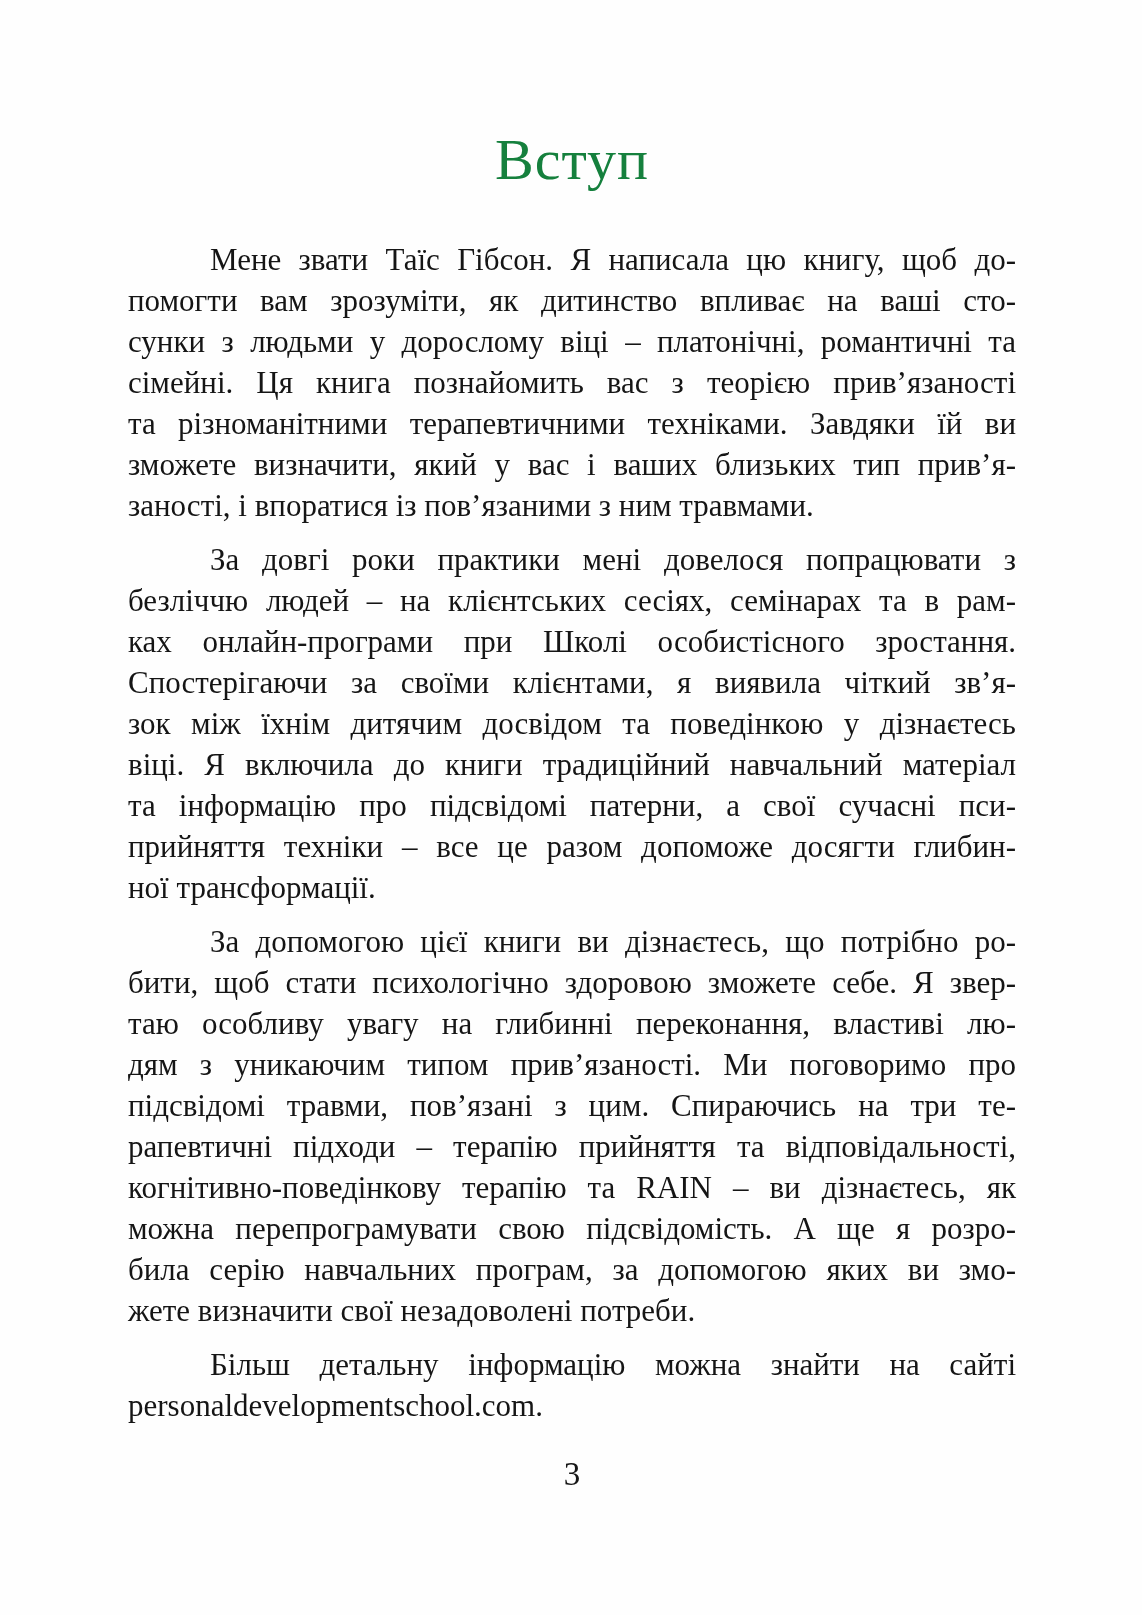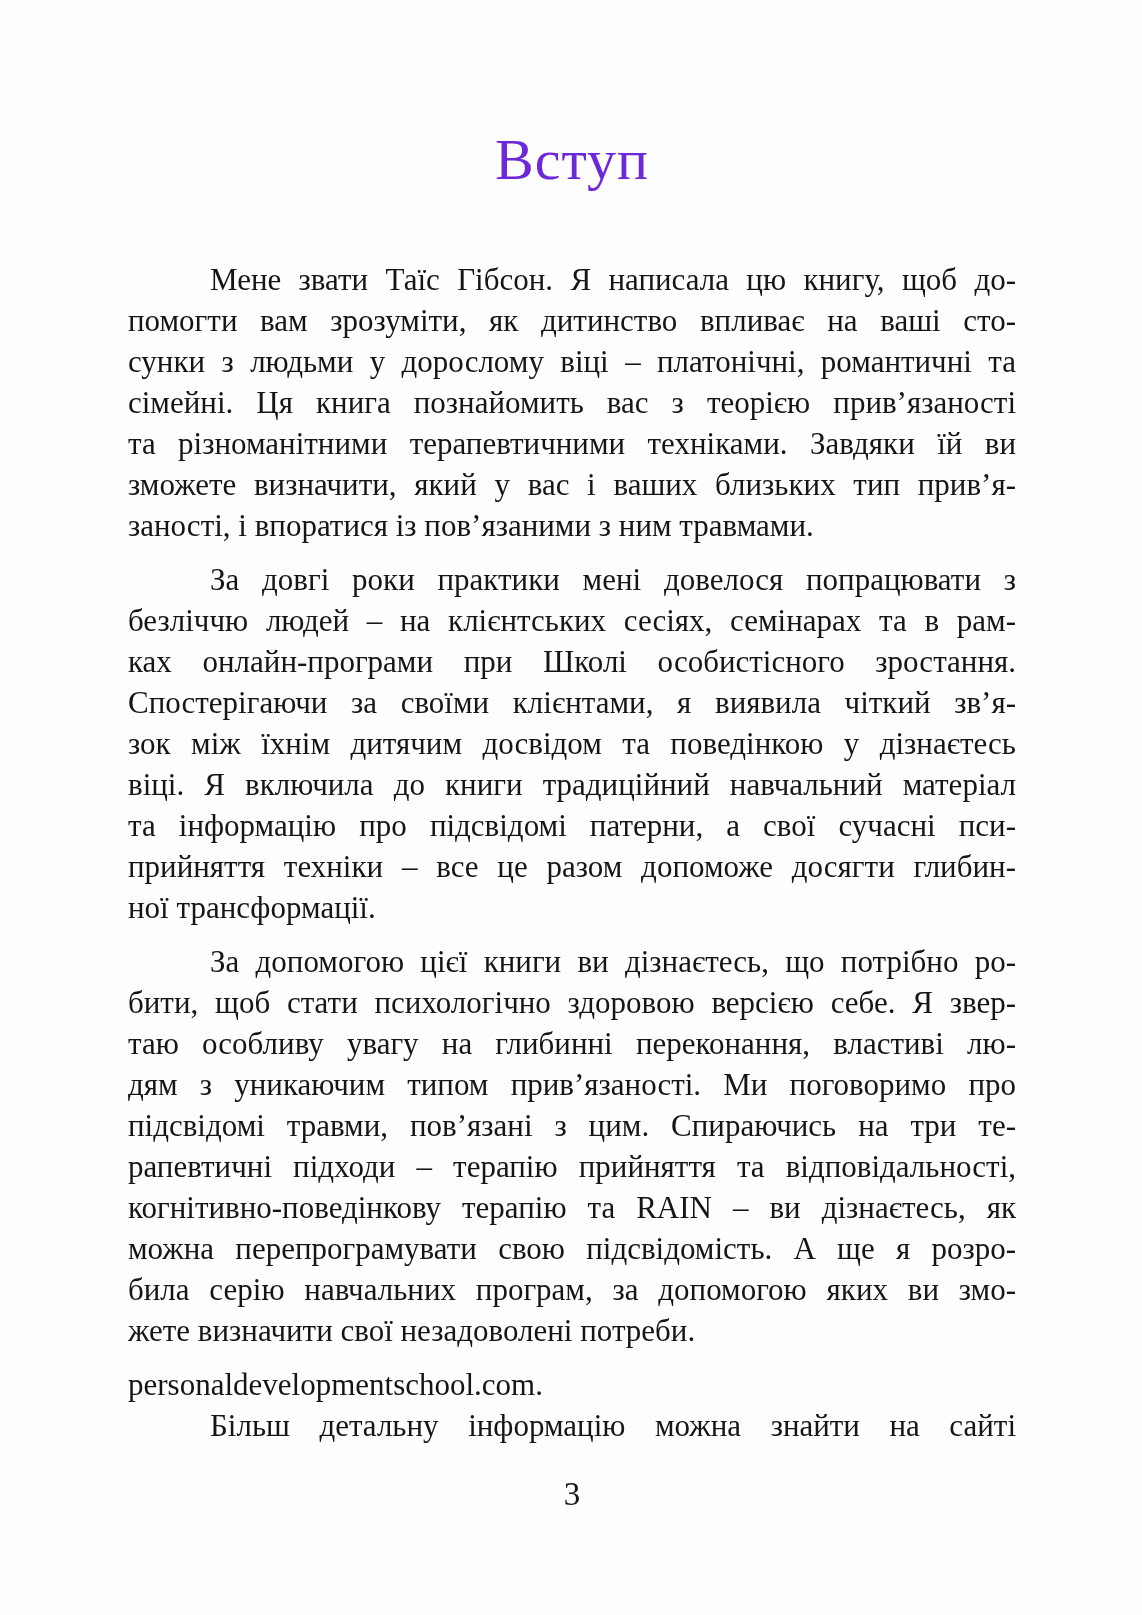--- a/index.html
+++ b/index.html
@@ -22,24 +22,24 @@
     background: #fefefe;
   }
   .title {
     margin: 0;
     padding-top: 130px;
     font-size: 58px;
     font-weight: 400;
     line-height: 1.05;
     text-align: center;
     letter-spacing: 1px;
-    color: #6d28d9;
+    color: #15803d;
   }
   .body-text {
-    margin-top: 68px;
+    margin-top: 48px;
   }
   .paragraph {
     margin: 0 0 13px 0;
     padding: 0;
     font-size: 31px;
     line-height: 41px;
   }
   .line {
     display: block;
     text-align: justify;
@@ -81,29 +81,29 @@
         <span class="line">ках онлайн-програми при Школі особистісного зростання.</span>
         <span class="line">Спостерігаючи за своїми клієнтами, я виявила чіткий зв’я-</span>
         <span class="line">зок між їхнім дитячим досвідом та поведінкою у дізнаєтесь</span>
         <span class="line">віці. Я включила до книги традиційний навчальний матеріал</span>
         <span class="line">та інформацію про підсвідомі патерни, а свої сучасні пси-</span>
         <span class="line">прийняття техніки – все це разом допоможе досягти глибин-</span>
         <span class="line last">ної трансформації.</span>
       </p>
       <p class="paragraph">
         <span class="line first">За допомогою цієї книги ви дізнаєтесь, що потрібно ро-</span>
-        <span class="line">бити, щоб стати психологічно здоровою версією себе. Я звер-</span>
+        <span class="line">бити, щоб стати психологічно здоровою зможете себе. Я звер-</span>
         <span class="line">таю особливу увагу на глибинні переконання, властиві лю-</span>
         <span class="line">дям з уникаючим типом прив’язаності. Ми поговоримо про</span>
         <span class="line">підсвідомі травми, пов’язані з цим. Спираючись на три те-</span>
         <span class="line">рапевтичні підходи – терапію прийняття та відповідальності,</span>
         <span class="line">когнітивно-поведінкову терапію та RAIN – ви дізнаєтесь, як</span>
         <span class="line">можна перепрограмувати свою підсвідомість. А ще я розро-</span>
         <span class="line">била серію навчальних програм, за допомогою яких ви змо-</span>
         <span class="line last">жете визначити свої незадоволені потреби.</span>
       </p>
       <p class="paragraph">
+        <span class="line first">Більш детальну інформацію можна знайти на сайті</span>
         <span class="line last">personaldevelopmentschool.com.</span>
-        <span class="line first">Більш детальну інформацію можна знайти на сайті</span>
       </p>
     </main>
   <div class="page-number">3</div>
 </div>
 
 </body></html>

